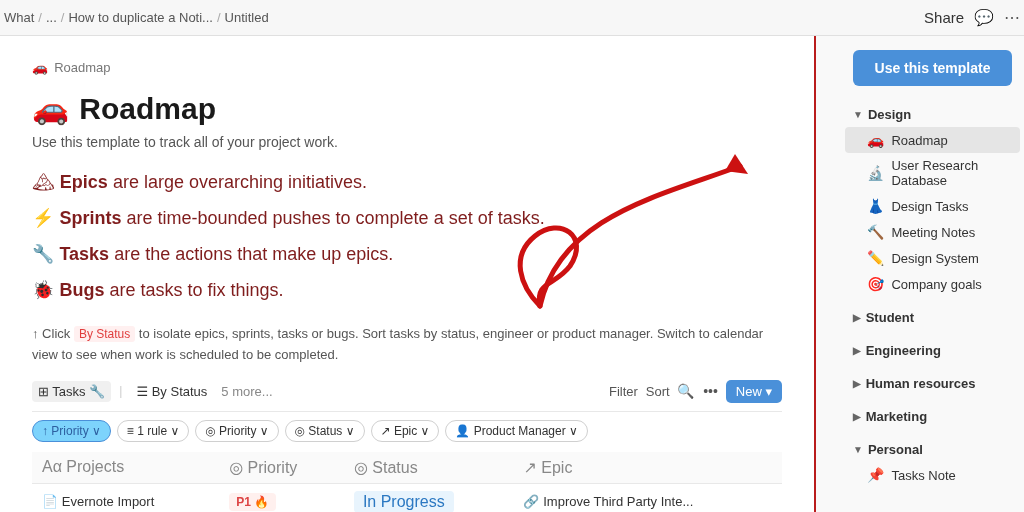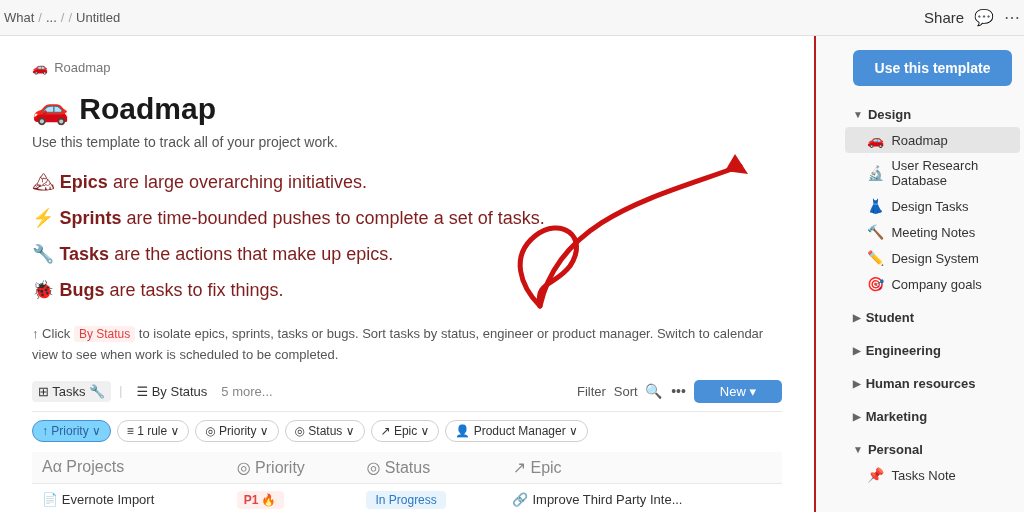--- a/index.html
+++ b/index.html
@@ -154,21 +154,21 @@
       border: none;
       cursor: pointer;
       color: #555;
       font-size: 14px;
     }
     .new-btn {
       background: #4a90d9;
       color: #fff;
       border: none;
       border-radius: 5px;
-      padding: 4px 26px;
+      padding: 4px 10px;
       font-size: 13px;
       font-weight: 500;
       cursor: pointer;
       display: flex;
       align-items: center;
       gap: 4px;
     }
 
     
     .filter-chips {
@@ -224,21 +224,21 @@
       padding: 2px 7px;
       border-radius: 4px;
       font-size: 12px;
       font-weight: 600;
     }
     .priority-p1 { background: #fff0ee; color: #d44; }
     .status-badge {
       display: inline-block;
       padding: 2px 9px;
       border-radius: 4px;
-      font-size: 12px;
+      font-size: 16px;
       font-weight: 500;
     }
     .status-in-progress { background: #e8f4fd; color: #2b78c2; }
 
     
     .right-sidebar {
       width: 210px;
       flex-shrink: 0;
       background: #f9f9f9;
       border-left: 2px solid #b91c1c;
@@ -296,20 +296,21 @@
   </style>
 </head>
 <body>
 
 <div class="topbar">
   <div class="topbar-left">
     <span>What</span>
     <span class="topbar-separator">/</span>
     <span>...</span>
     <span class="topbar-separator">/</span>
+    <span>How to duplicate a Noti...</span>
     <span class="topbar-separator">/</span>
     <span>Untitled</span>
   </div>
   <div class="topbar-right">
     <button class="share-btn">Share</button>
     <button class="topbar-icon-btn">💬</button>
     <button class="topbar-icon-btn">⋯</button>
   </div>
 </div>
 

